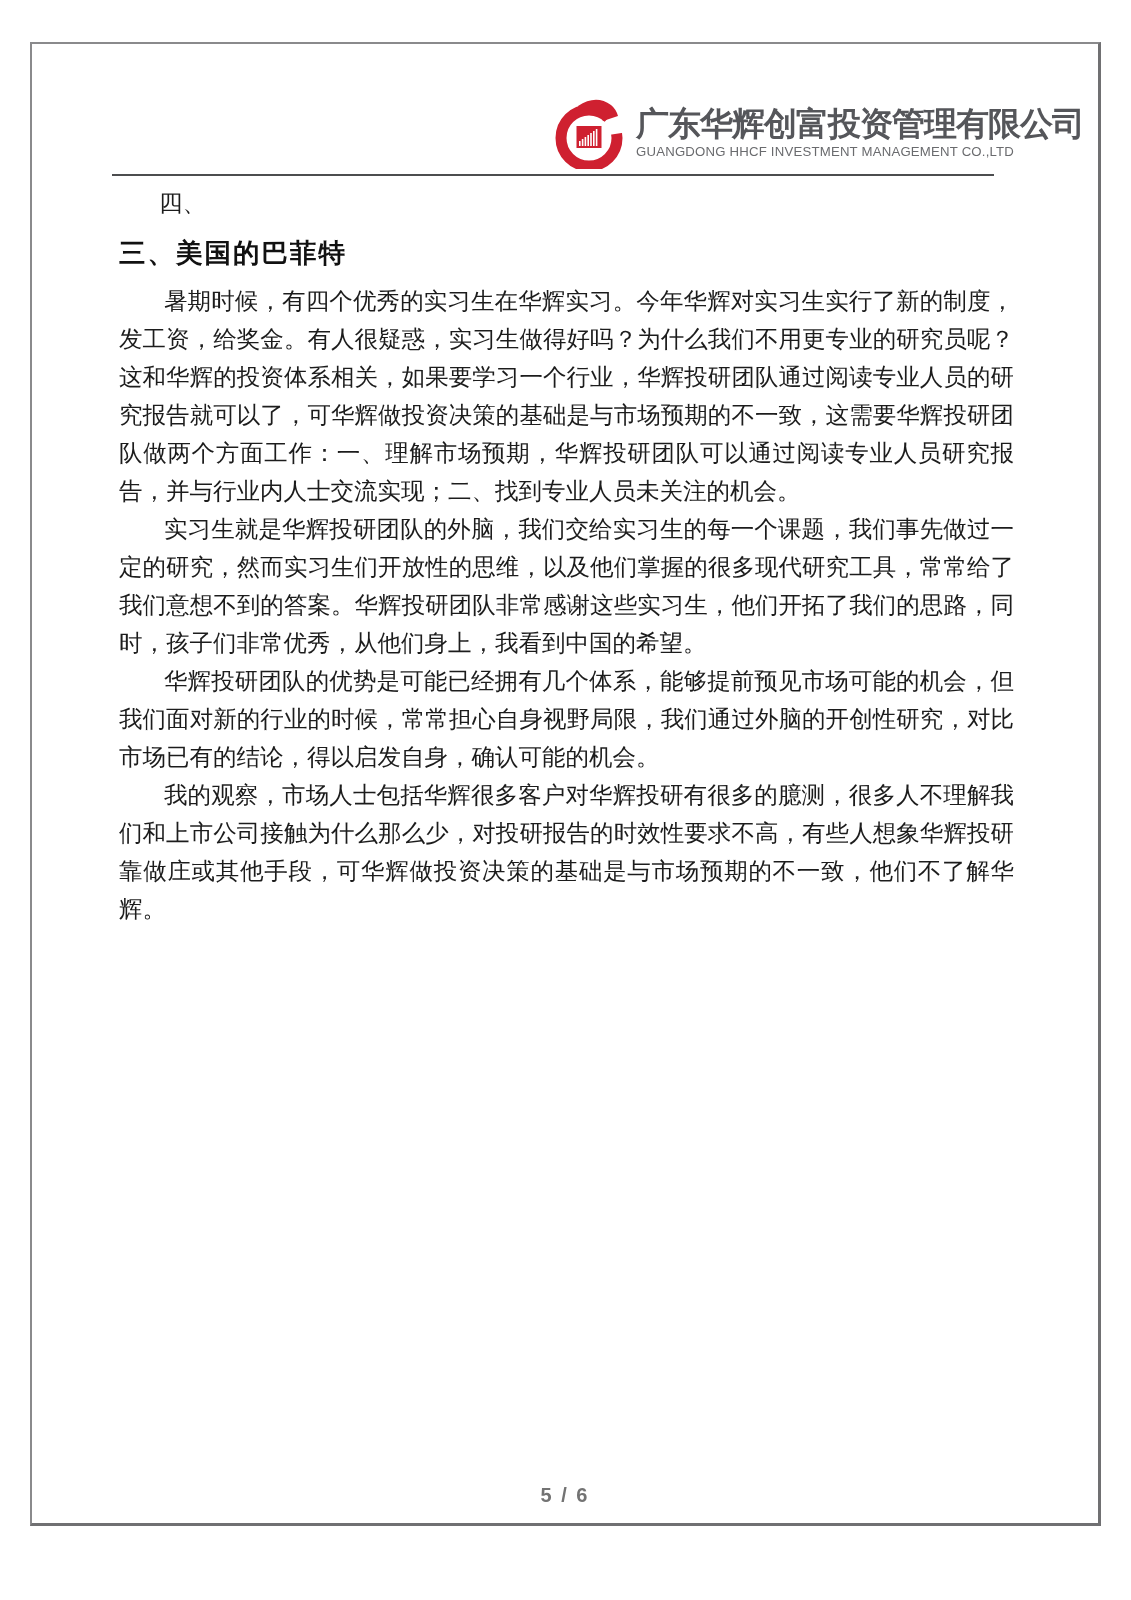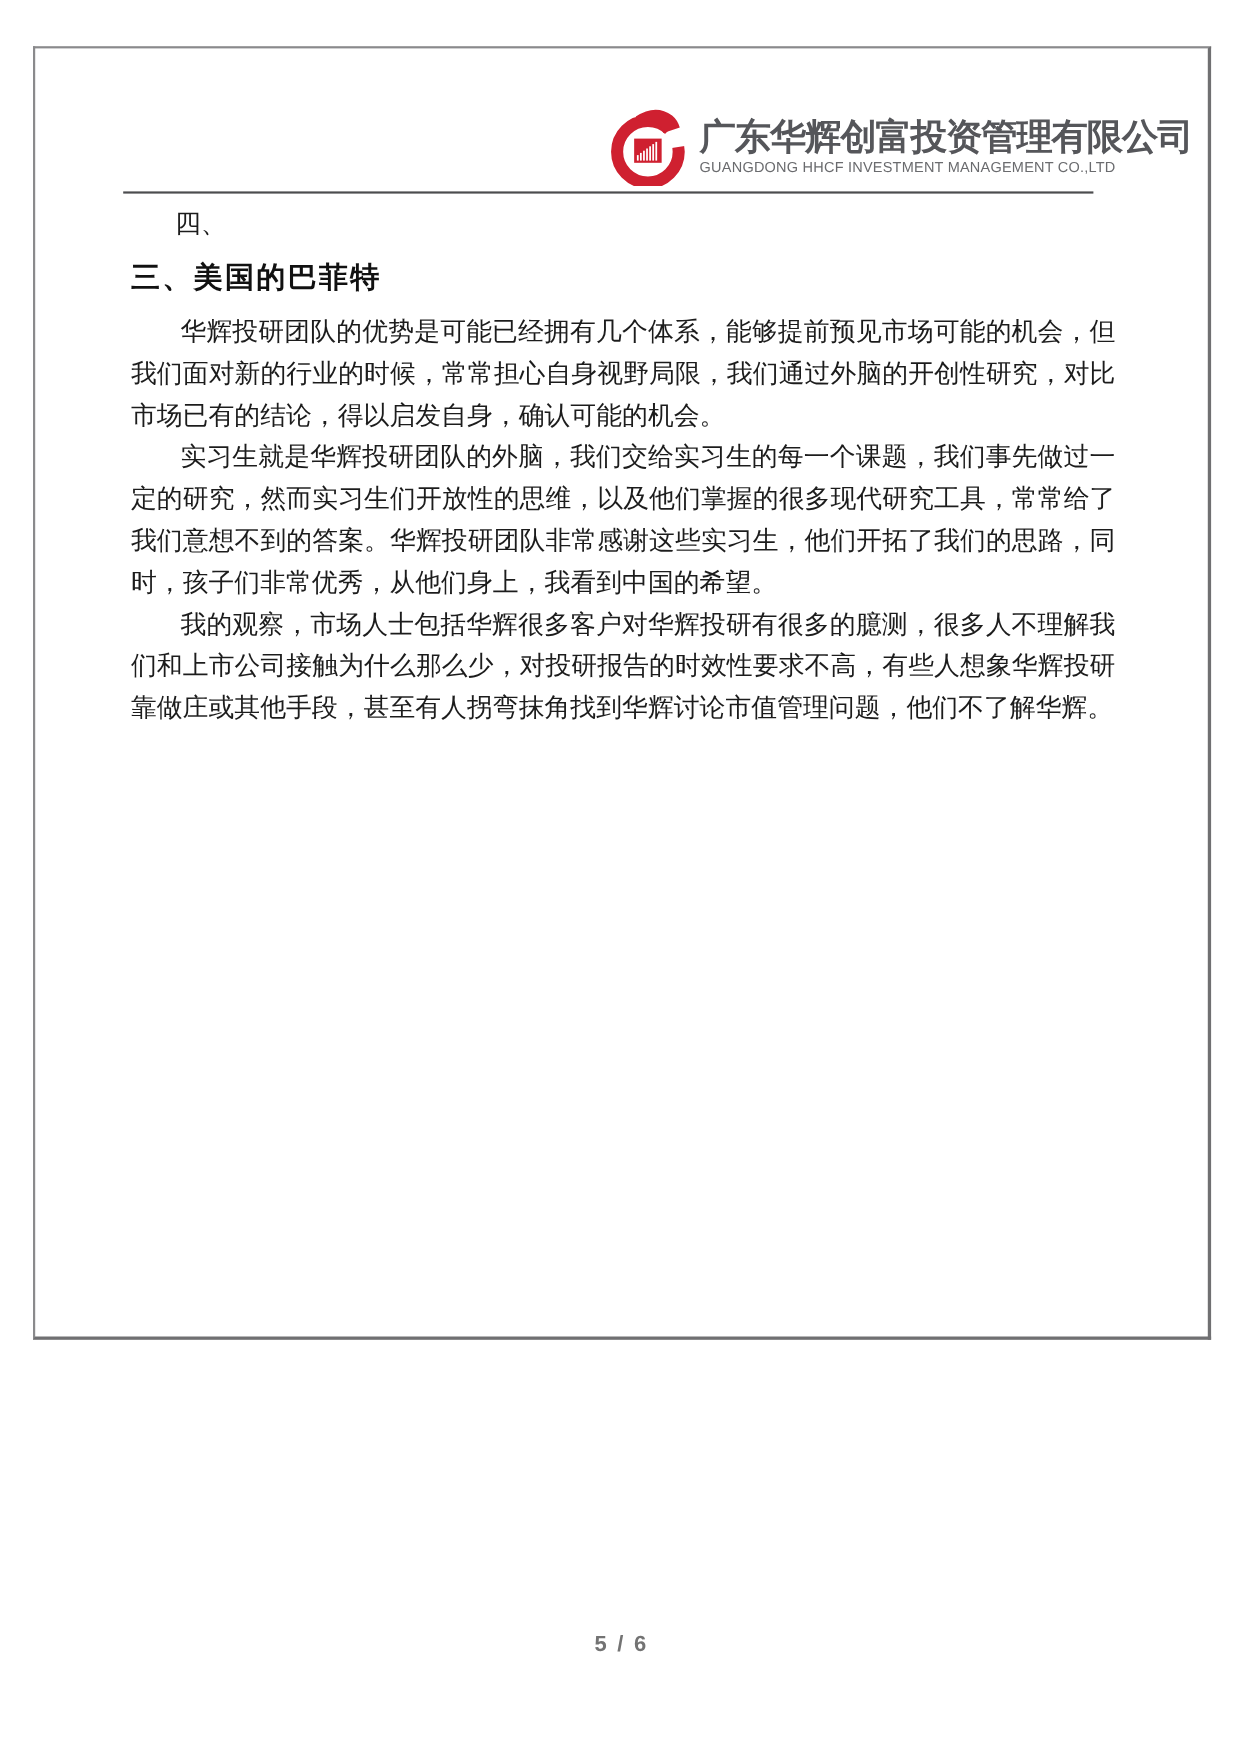--- a/index.html
+++ b/index.html
@@ -10,21 +10,21 @@
     height: 1600px;
     background: #ffffff;
     font-family: "DejaVu Serif", serif;
     overflow: hidden;
   }
   .page-frame {
     position: absolute;
     left: 30px;
     top: 42px;
     width: 1071px;
-    height: 1176px;
+    height: 1484px;
     background: #ffffff;
     border: 2px solid #8a8a8c;
     border-right: 3px solid #707072;
     border-bottom: 3px solid #707072;
   }
   
   .header { position: absolute; left: 0; top: 0; width: 100%; height: 135px; }
   .logo {
     position: absolute;
     left: 520px;
@@ -139,24 +139,25 @@
 
     <div class="doc-body">
 
       <div class="blk blk-list">
         <span class="marker">四、</span>
       </div>
 
 
       <h2 class="section-heading">三、美国的巴菲特</h2>
 
+      <p class="blk blk-indent">暑期时候，有四个优秀的实习生在华辉实习。今年华辉对实习生实行了新的制度，发工资，给奖金。有人很疑惑，实习生做得好吗？为什么我们不用更专业的研究员呢？这和华辉的投资体系相关，如果要学习一个行业，华辉投研团队通过阅读专业人员的研究报告就可以了，可华辉做投资决策的基础是与市场预期的不一致，这需要华辉投研团队做两个方面工作：一、理解市场预期，华辉投研团队可以通过阅读专业人员研究报告，并与行业内人士交流实现；二、找到专业人员未关注的机会。</p>
+
+      <p class="blk blk-indent">实习生就是华辉投研团队的外脑，我们交给实习生的每一个课题，我们事先做过一定的研究，然而实习生们开放性的思维，以及他们掌握的很多现代研究工具，常常给了我们意想不到的答案。华辉投研团队非常感谢这些实习生，他们开拓了我们的思路，同时，孩子们非常优秀，从他们身上，我看到中国的希望。</p>
 
       <p class="blk blk-indent">华辉投研团队的优势是可能已经拥有几个体系，能够提前预见市场可能的机会，但我们面对新的行业的时候，常常担心自身视野局限，我们通过外脑的开创性研究，对比市场已有的结论，得以启发自身，确认可能的机会。</p>
 
-      <p class="blk blk-indent">实习生就是华辉投研团队的外脑，我们交给实习生的每一个课题，我们事先做过一定的研究，然而实习生们开放性的思维，以及他们掌握的很多现代研究工具，常常给了我们意想不到的答案。华辉投研团队非常感谢这些实习生，他们开拓了我们的思路，同时，孩子们非常优秀，从他们身上，我看到中国的希望。</p>
-
-      <p class="blk blk-indent">我的观察，市场人士包括华辉很多客户对华辉投研有很多的臆测，很多人不理解我们和上市公司接触为什么那么少，对投研报告的时效性要求不高，有些人想象华辉投研靠做庄或其他手段，甚至有人拐弯抹角找到华辉讨论市值管理问题，他们不了解华辉。</p>
+      <p class="blk blk-indent">我的观察，市场人士包括华辉很多客户对华辉投研有很多的臆测，很多人不理解我们和上市公司接触为什么那么少，对投研报告的时效性要求不高，有些人想象华辉投研靠做庄或其他手段，可华辉做投资决策的基础是与市场预期的不一致，他们不了解华辉。</p>
 
     </div>
 
     <div class="page-number">5 / 6</div>
   </div>
 </div>
 
 </body></html>

